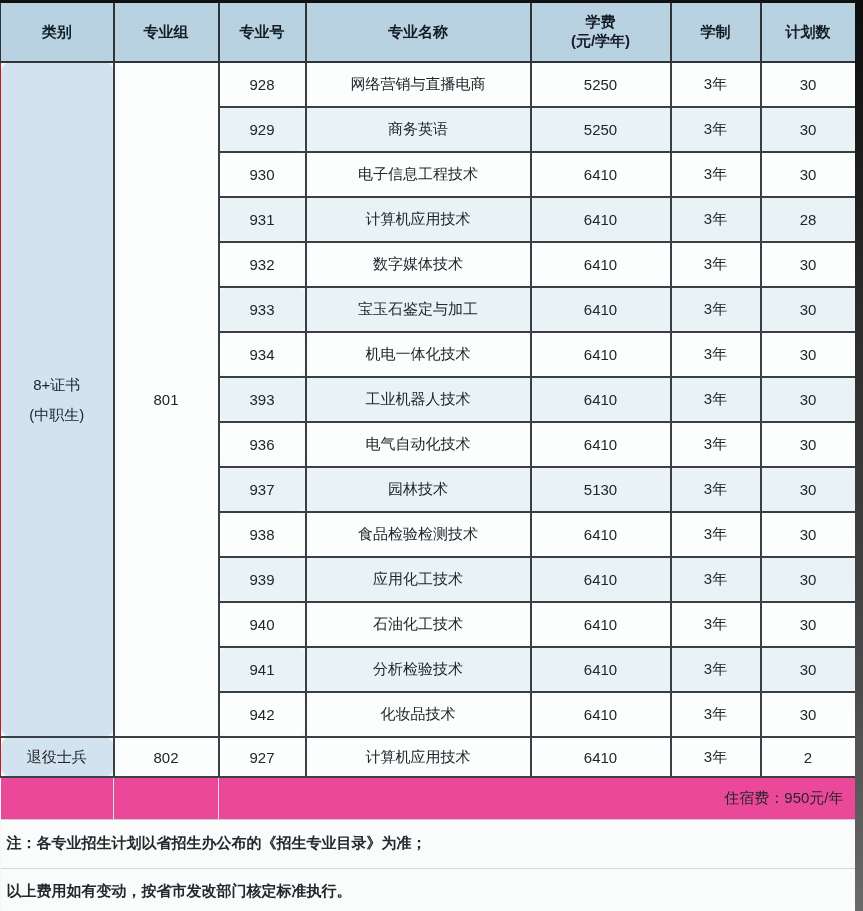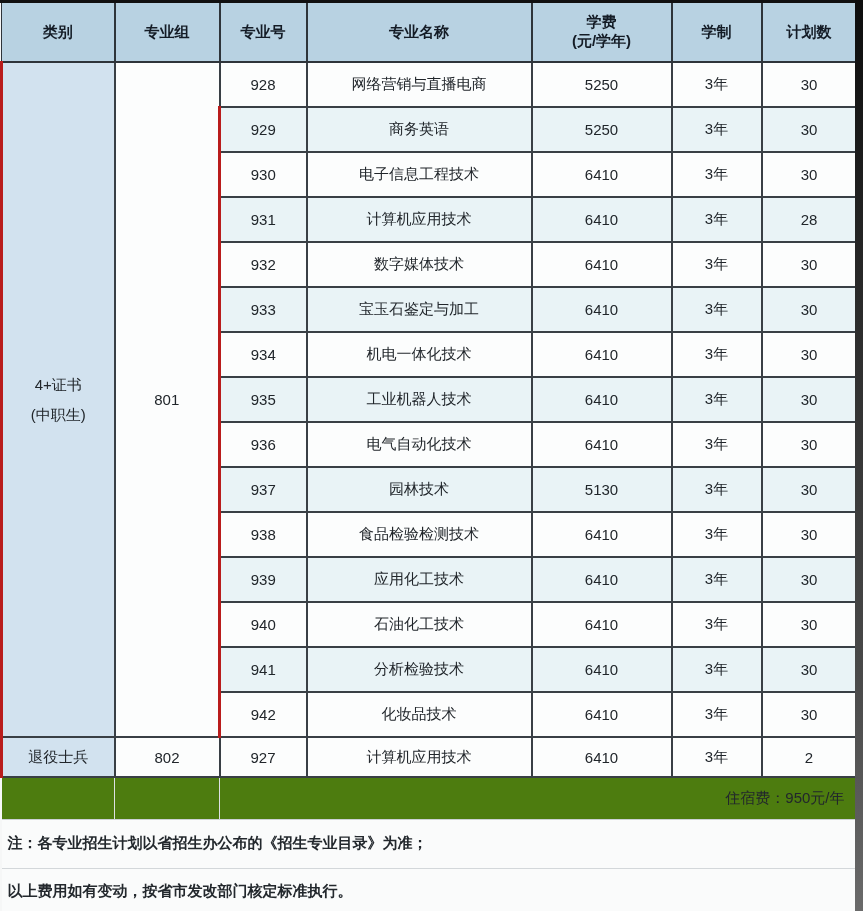--- a/index.html
+++ b/index.html
@@ -42,36 +42,36 @@
   .hdr-stack span{ display:block; }
 
   
   tr.row td{
     height:45px;
     border:2px solid #393f45;
     background:#fcfdfd;
     color:#21262b;
     font-weight:500;
   }
-  tr.row td:first-child{ border-left:3px solid #b91c1c; }
+  tr.row td:first-child{ border-left:1px solid #b91c1c;border-radius:10px; }
   tr.row.alt td.datacell{ background:#e9f3f6; }
   td.cat-cell{
     background:#d2e2ef !important;
     font-weight:500;
     line-height:1.2;
   }
   td.cat-cell .cat-line{ display:block; }
   td.cat-cell .cat-line + .cat-line{ margin-top:12px; }
   td.group-cell{ background:#fcfdfd; }
 
   tr.vet-row td{ height:40px;text-align:center; }
 
   
   tr.fee-row td{
-    height:42px; background:#4d7c0f;
+    height:42px; background:#ec4899;
     border:none; border-bottom:1px solid #ccd1d5;
   }
   tr.fee-row td.fee-sp1{ border-right:1px solid #dde1e4; }
   tr.fee-row td.fee-sp2{ border-right:1px solid #dde1e4; }
   tr.fee-row td.fee-text{
     text-align:right; padding-right:12px; font-weight:500; color:#22272c;
   }
 
   
   tr.note-row td{
@@ -107,21 +107,21 @@
     <th class="hdr-stack">
       <span>学费</span>
       <span>(元/学年)</span>
     </th>
     <th>学制</th>
     <th>计划数</th>
   </tr>
 
   <tr class="row">
     <td class="cat-cell" rowspan="15">
-      <span class="cat-line">4+证书</span>
+      <span class="cat-line">8+证书</span>
       <span class="cat-line">(中职生)</span>
     </td>
     <td class="group-cell" rowspan="15">801</td>
     <td class="datacell">928</td>
     <td class="datacell">网络营销与直播电商</td>
     <td class="datacell">5250</td>
     <td class="datacell">3年</td>
     <td class="datacell">30</td>
   </tr>
   <tr class="row alt">
@@ -160,21 +160,21 @@
     <td class="datacell">30</td>
   </tr>
   <tr class="row">
     <td class="datacell">934</td>
     <td class="datacell">机电一体化技术</td>
     <td class="datacell">6410</td>
     <td class="datacell">3年</td>
     <td class="datacell">30</td>
   </tr>
   <tr class="row alt">
-    <td class="datacell">935</td>
+    <td class="datacell">393</td>
     <td class="datacell">工业机器人技术</td>
     <td class="datacell">6410</td>
     <td class="datacell">3年</td>
     <td class="datacell">30</td>
   </tr>
   <tr class="row">
     <td class="datacell">936</td>
     <td class="datacell">电气自动化技术</td>
     <td class="datacell">6410</td>
     <td class="datacell">3年</td>

